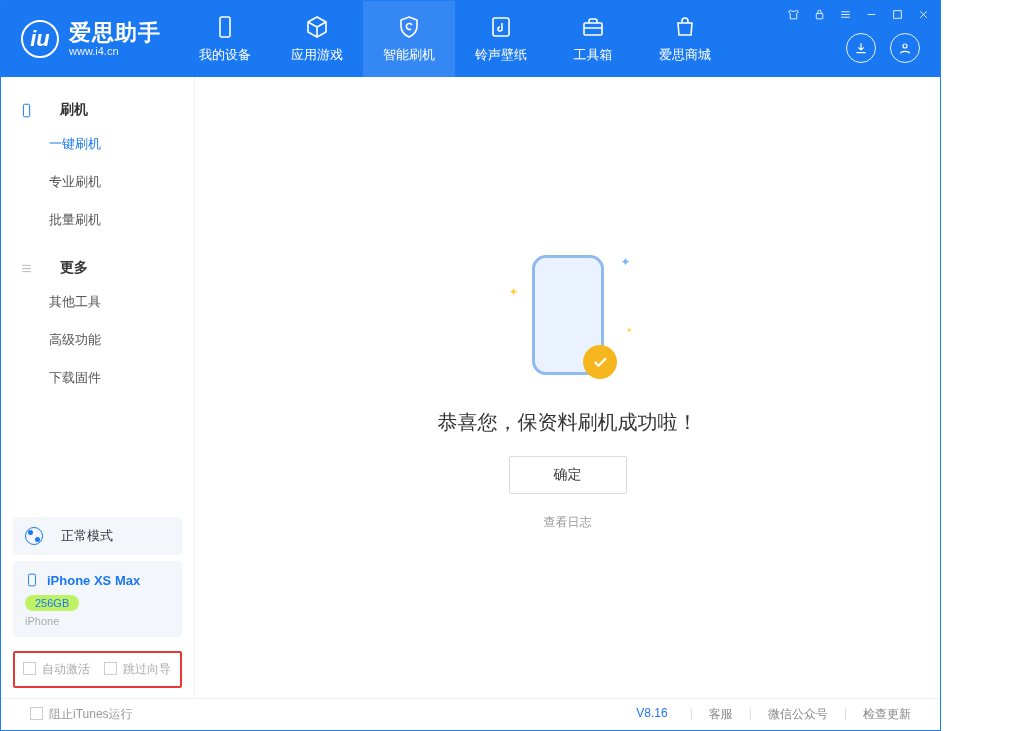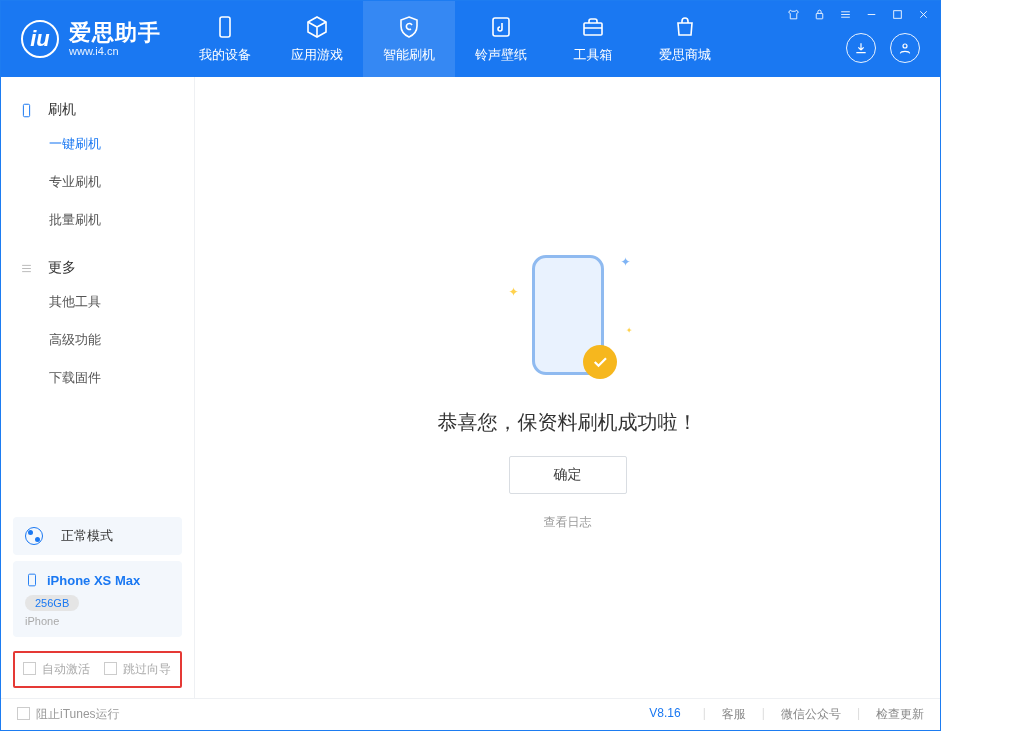--- a/index.html
+++ b/index.html
@@ -17,47 +17,47 @@
 .tab-icon { width:26px; height:26px; display:flex; align-items:center; justify-content:center;}
 .tab-icon svg { width:24px; height:24px; stroke:#fff; fill:none; stroke-width:1.6;}
 .win-controls-top { position:absolute; top:6px; right:10px; display:flex; gap:12px; align-items:center;}
 .win-controls-top span { width:14px; height:14px; display:flex; align-items:center; justify-content:center; cursor:pointer; color:#fff; font-size:13px;}
 .win-controls-top svg { width:13px; height:13px; stroke:#fff; fill:none; stroke-width:1.6;}
 .header-right-icons { position:absolute; bottom:14px; right:20px; display:flex; gap:14px;}
 .circ-btn { width:30px; height:30px; border:1.5px solid rgba(255,255,255,0.9); border-radius:50%; display:flex; align-items:center; justify-content:center; cursor:pointer;}
 .circ-btn svg { width:16px; height:16px; stroke:#fff; fill:none; stroke-width:1.8;}
 .body { flex:1; display:flex; min-height:0;}
 .sidebar { width:194px; border-right:1px solid #eef0f3; display:flex; flex-direction:column; padding-top:18px;}
-.side-section-title { display:flex; align-items:center; gap:14px; padding:6px 18px 6px 18px; font-size:14px; color:#333; font-weight:400;}
+.side-section-title { display:flex; align-items:center; gap:26px; padding:6px 18px 6px 18px; font-size:14px; color:#333; font-weight:700;}
 .side-section-title svg { width:15px; height:15px; }
 .side-item { padding:10px 18px 10px 48px; font-size:13px; color:#555; cursor:pointer;}
 .side-item.active { color:#1a78f2; }
 .sidebar-spacer { flex:1; }
 .mode-box { margin:6px 12px; background:#f3f7fc; border-radius:4px; padding:10px 12px; display:flex; align-items:center; gap:18px; font-size:13px; color:#333;}
 .mode-box .mode-ic { width:18px; height:18px; border:1.5px solid #1a78f2; border-radius:50%; position:relative;}
 .mode-box .mode-ic::before,.mode-box .mode-ic::after{content:"";position:absolute;background:#1a78f2;border-radius:50%;}
 .mode-box .mode-ic::before{width:5px;height:5px;left:2px;top:2px;}
 .mode-box .mode-ic::after{width:5px;height:5px;right:2px;bottom:2px;}
 .device-box { margin:0 12px 8px; background:#f3f7fc; border-radius:4px; padding:10px 12px; font-size:13px; color:#333;}
 .device-box .dn { display:flex; align-items:center; gap:8px; font-weight:600; color:#1a78f2;}
 .device-box .dn svg{width:14px;height:18px;stroke:#1a78f2;fill:none;stroke-width:1.6;}
-.storage-pill { display:inline-block; margin-top:6px; background:#e5e5e5; color:#1a78f2; font-size:11px; padding:2px 10px; border-radius:10px;}
+.storage-pill { display:inline-block; margin-top:6px; background:#bef264; color:#1a78f2; font-size:11px; padding:2px 10px; border-radius:10px;}
 .device-sub { margin-top:4px; font-size:11px; color:#aaa;}
 .check-row { margin:6px 12px 10px; border:2px solid #e53935; border-radius:2px; padding:8px 8px; display:flex; gap:14px; align-items:center; font-size:12px; color:#aaa;}
 .chk { width:13px; height:13px; border:1px solid #ccc; display:inline-block; margin-right:6px; vertical-align:-2px;}
 .content { flex:1; display:flex; align-items:center; justify-content:center; flex-direction:column; gap:20px; }
 .phone-illust { width:90px; height:140px; position:relative; margin-bottom:4px;}
 .phone-illust .sparkle{position:absolute;color:#ffd24d;font-size:12px;}
 .phone-frame { width:72px; height:120px; border:3px solid #8fbaf0; border-radius:14px; background:#e9f2fe; position:absolute; left:9px; top:10px;}
 .phone-badge { position:absolute; right:-4px; bottom:6px; width:34px; height:34px; background:#f6b71e; border-radius:50%; display:flex; align-items:center; justify-content:center;}
 .phone-badge svg{width:18px;height:18px;stroke:#fff;fill:none;stroke-width:3;}
 .success-text { font-size:20px; color:#333; }
 .ok-btn { border:1px solid #d9dde2; background:#fff; padding:9px 44px; font-size:14px; color:#444; cursor:pointer; border-radius:2px;}
 .log-link { font-size:12px; color:#999; cursor:pointer;}
-.footer { height:32px; border-top:1px solid #eef0f3; display:flex; align-items:center; padding:0 16px; font-size:12px; color:#999;}
+.footer { height:32px; border-top:1px solid #eef0f3; display:flex; align-items:center; padding:0 29px; font-size:12px; color:#999;}
 .footer .right { margin-left:auto; display:flex; gap:16px;}
 .footer .ver { color:#1a78f2; margin-right:6px;}
 .footer .divider { color:#ddd;}
 .footer .flink { cursor:pointer; color:#888;}
 </style>
 </head>
 <body>
 
 <div class="window">
 

